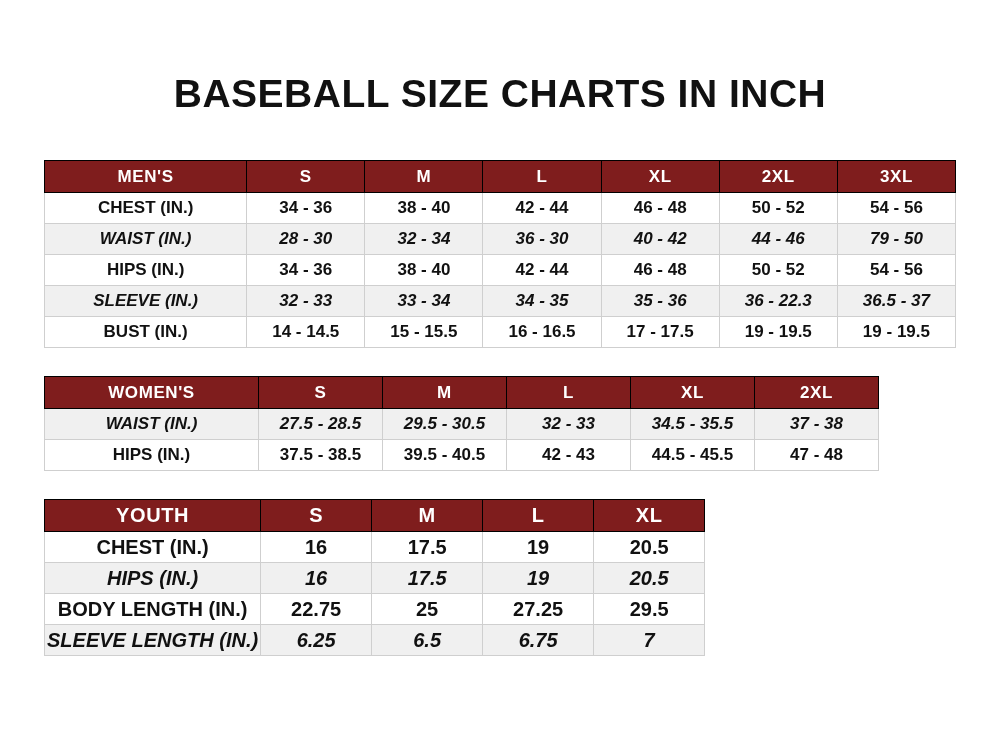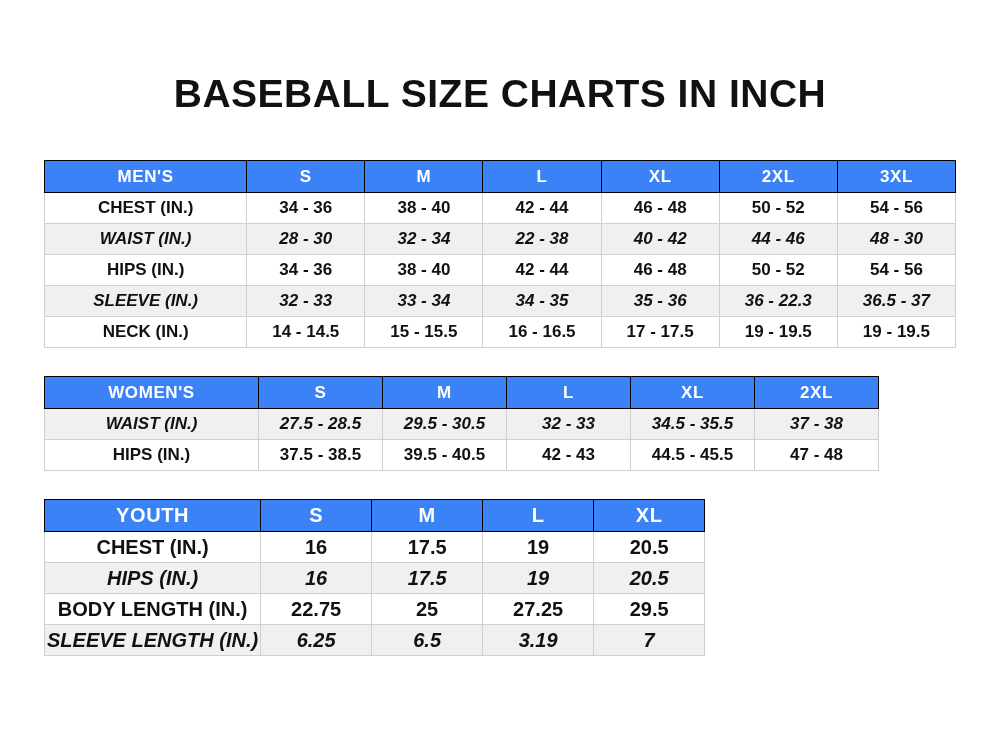--- a/index.html
+++ b/index.html
@@ -46,21 +46,21 @@
   }
   table.size-table td {
     border: 1px solid #cfcfcf;
     text-align: center;
     height: 30px;
     padding: 0 2px;
     white-space: nowrap;
     color: #111111;
   }
   table.size-table thead td {
-    background: #3b82f6;
+    background: #7f1d1d;
     color: #ffffff;
     border: 1px solid #000000;
     height: 31px;
     letter-spacing: 0.6px;
   }
   table.size-table tbody tr.alt td {
     background: #f0f0f0;
     font-style: italic;
   }
   table.size-table tbody tr td:first-child {
@@ -114,45 +114,45 @@
             <td>38 - 40</td>
             <td>42 - 44</td>
             <td>46 - 48</td>
             <td>50 - 52</td>
             <td>54 - 56</td>
           </tr>
           <tr class="alt">
             <td>WAIST (IN.)</td>
             <td>28 - 30</td>
             <td>32 - 34</td>
-            <td>22 - 38</td>
+            <td>36 - 30</td>
             <td>40 - 42</td>
             <td>44 - 46</td>
-            <td>48 - 30</td>
+            <td>79 - 50</td>
           </tr>
           <tr>
             <td>HIPS (IN.)</td>
             <td>34 - 36</td>
             <td>38 - 40</td>
             <td>42 - 44</td>
             <td>46 - 48</td>
             <td>50 - 52</td>
             <td>54 - 56</td>
           </tr>
           <tr class="alt">
             <td>SLEEVE (IN.)</td>
             <td>32 - 33</td>
             <td>33 - 34</td>
             <td>34 - 35</td>
             <td>35 - 36</td>
             <td>36 - 22.3</td>
             <td>36.5 - 37</td>
           </tr>
           <tr>
-            <td>NECK (IN.)</td>
+            <td>BUST (IN.)</td>
             <td>14 - 14.5</td>
             <td>15 - 15.5</td>
             <td>16 - 16.5</td>
             <td>17 - 17.5</td>
             <td>19 - 19.5</td>
             <td>19 - 19.5</td>
           </tr>
         </tbody>
       </table>
     </div>
@@ -235,21 +235,21 @@
             <td>BODY LENGTH (IN.)</td>
             <td>22.75</td>
             <td>25</td>
             <td>27.25</td>
             <td>29.5</td>
           </tr>
           <tr class="alt">
             <td>SLEEVE LENGTH (IN.)</td>
             <td>6.25</td>
             <td>6.5</td>
-            <td>3.19</td>
+            <td>6.75</td>
             <td>7</td>
           </tr>
         </tbody>
       </table>
     </div>
 
   </div>
 </div>
 
 </body></html>

